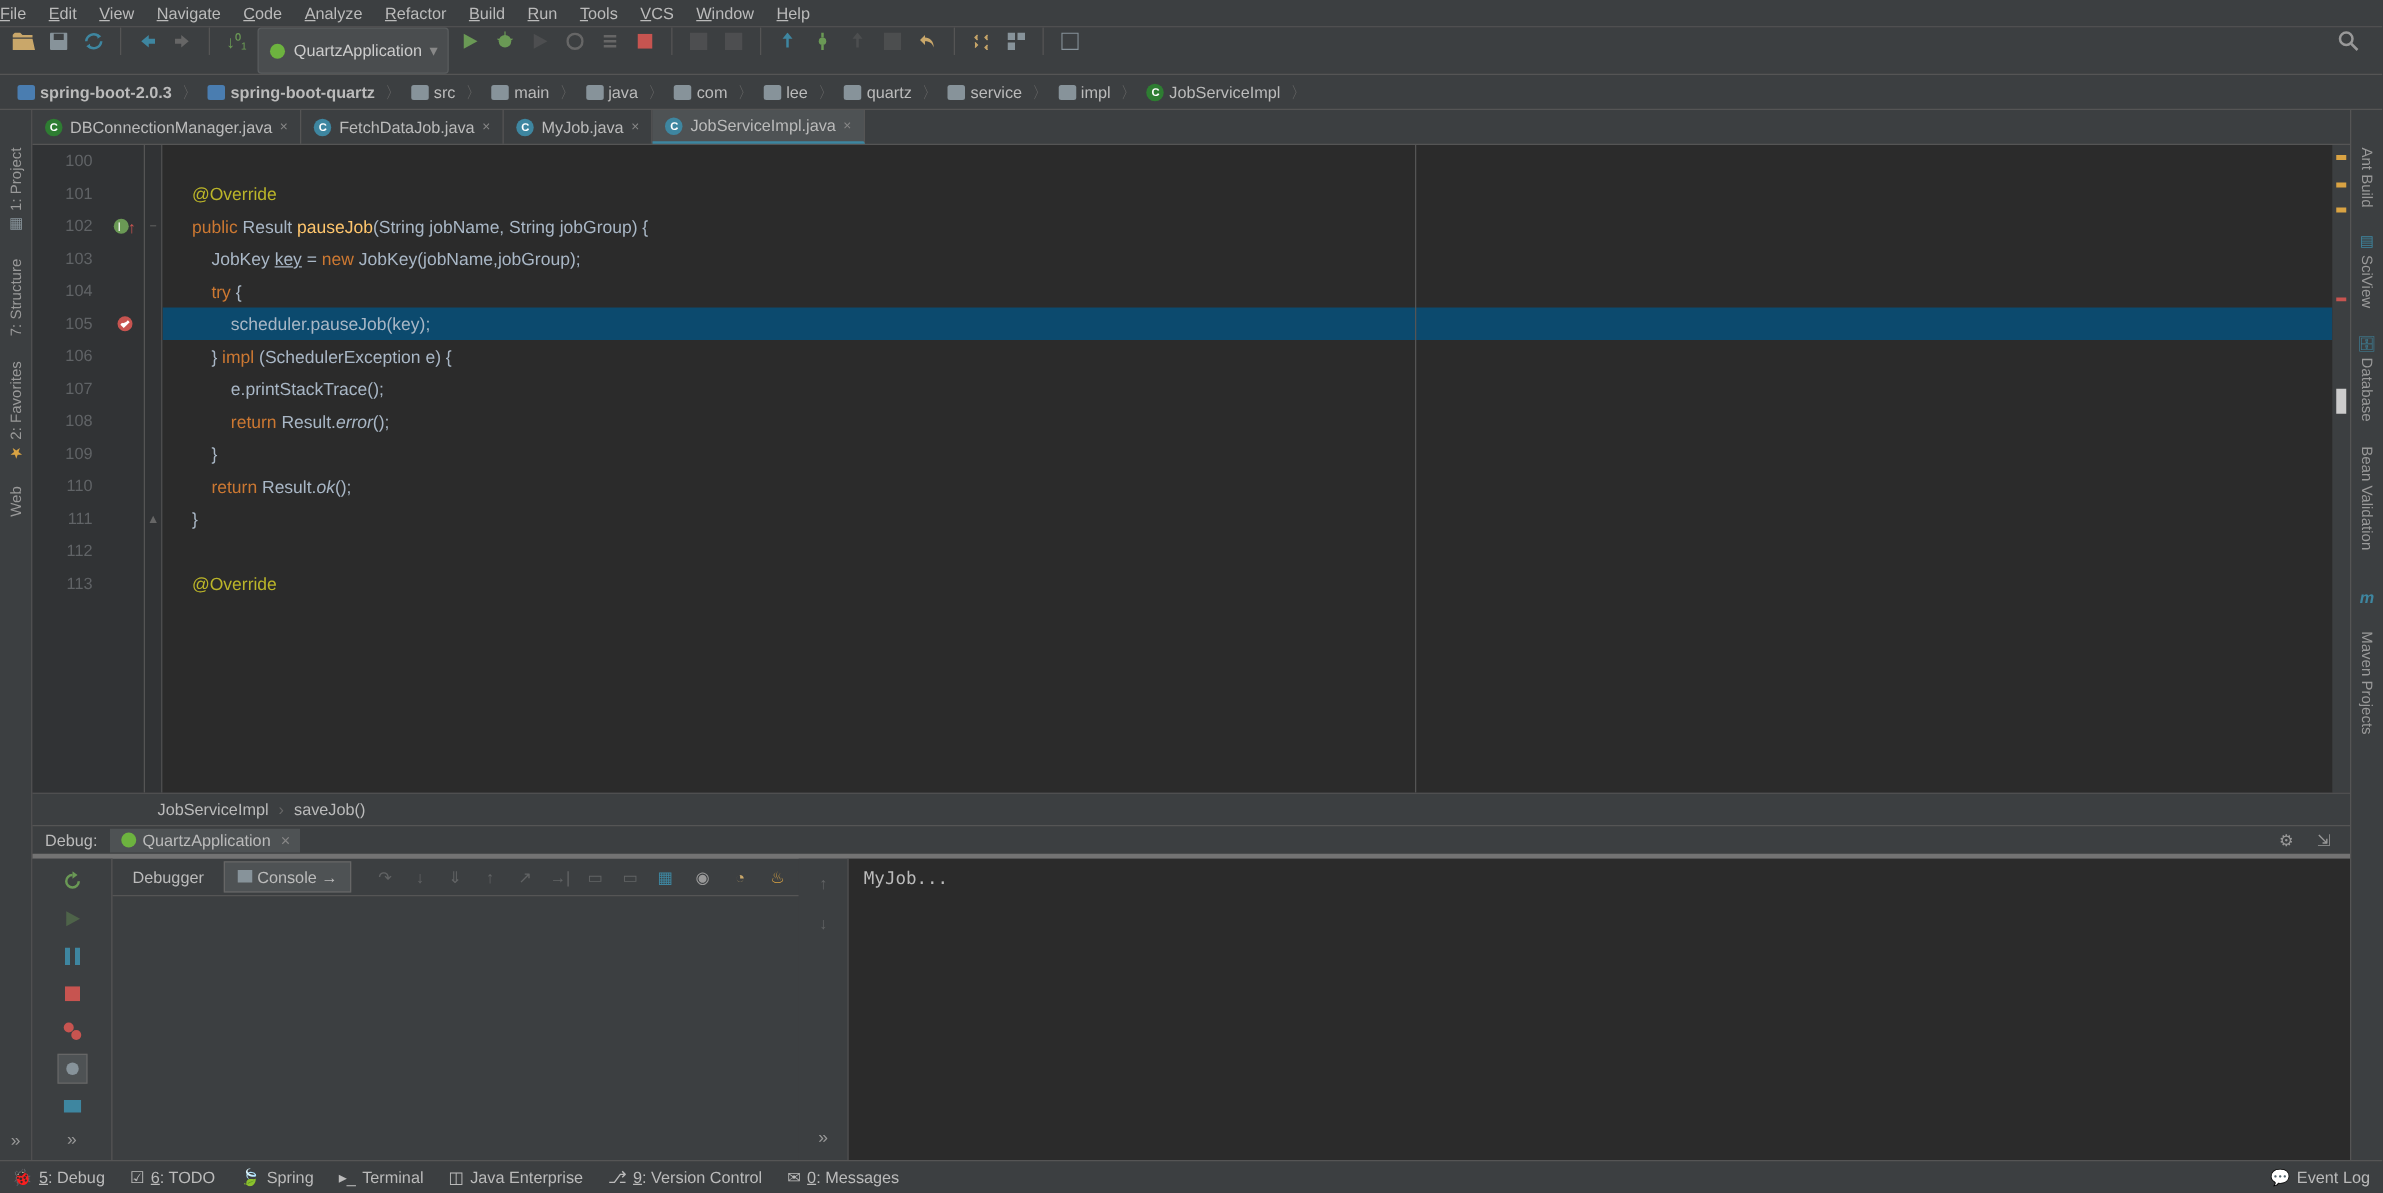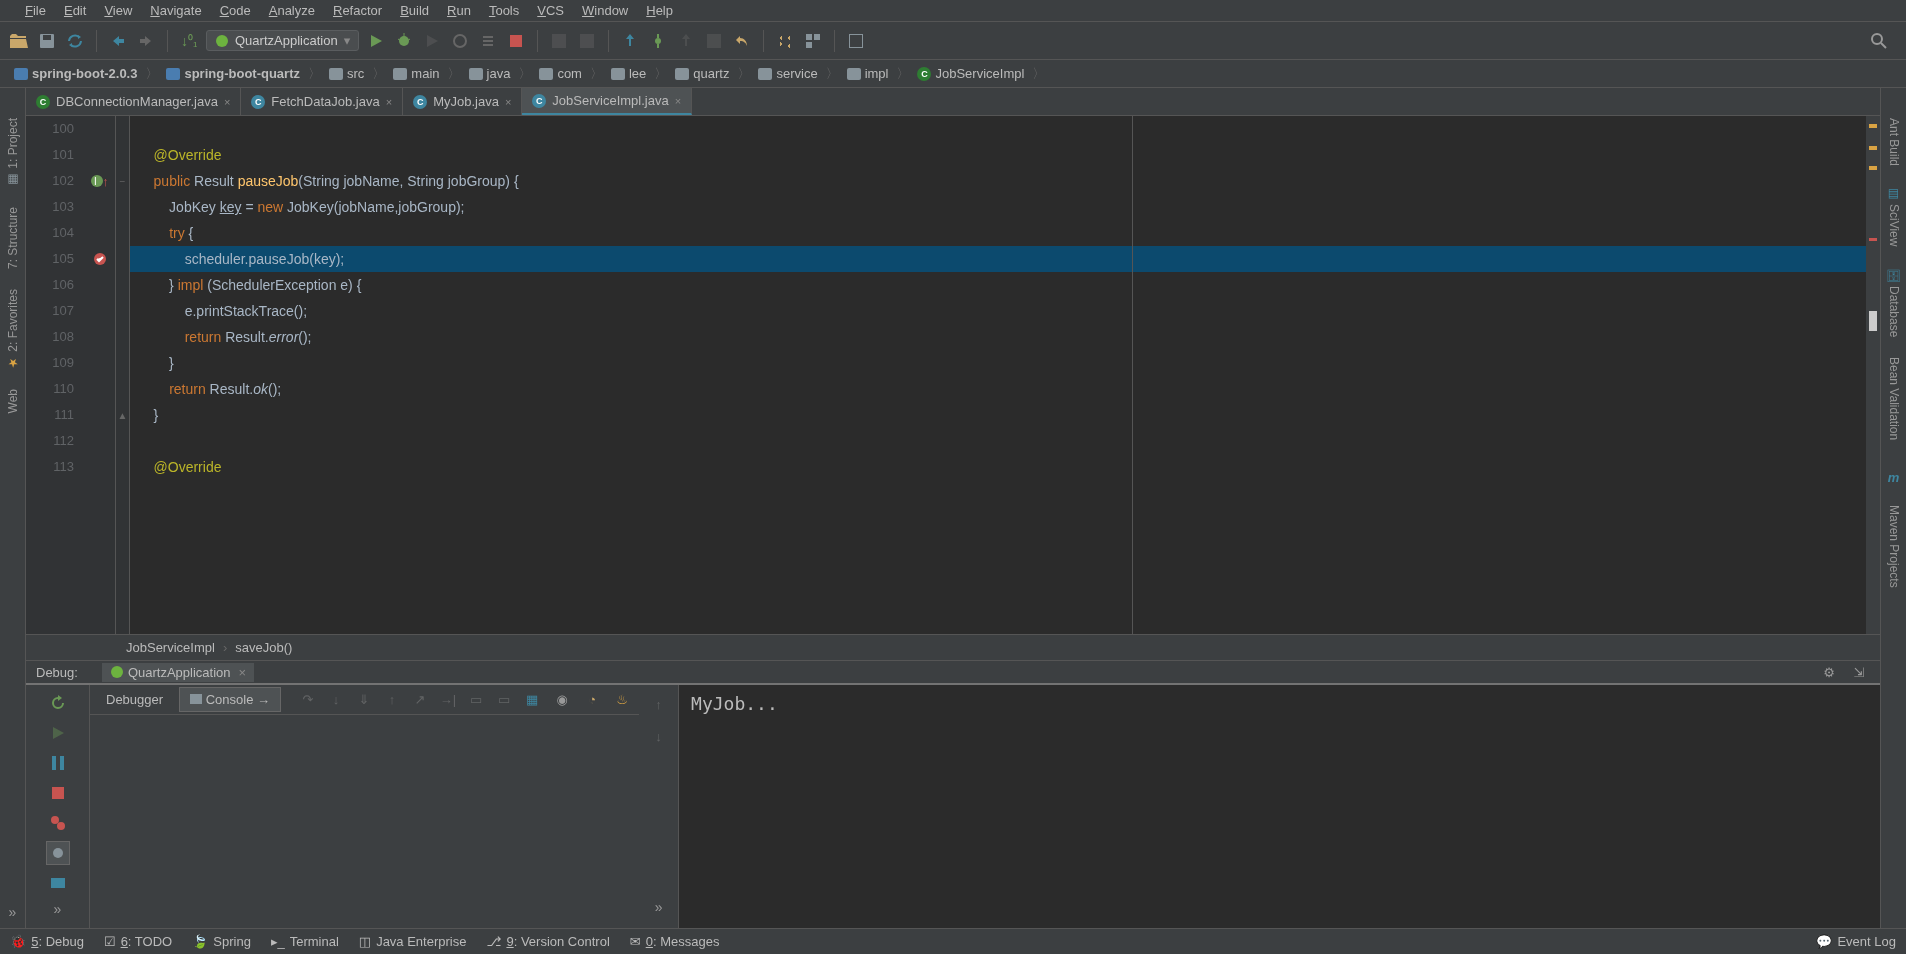--- a/index.html
+++ b/index.html
@@ -1,25 +1,25 @@
 <!DOCTYPE html>
 <html><head>
 <meta charset="utf-8">
 <style>
 * { margin: 0; padding: 0; box-sizing: border-box; font-family: "Segoe UI", Arial, sans-serif; }
 body { background: #3c3f41; color: #bbb; font-size: 13px; overflow: hidden; }
 .ide { display: flex; flex-direction: column; height: 954px; width: 1906px; }
 
 
-.menubar { display: flex; gap: 18px; padding: 0 25px; height: 22px; align-items: center; background: #3c3f41; border-bottom: 1px solid #555; }
+.menubar { display: flex; gap: 18px; padding: 0 0; height: 22px; align-items: center; background: #3c3f41; border-bottom: 1px solid #555; }
 .menubar span { color: #bbb; cursor: pointer; }
 .menubar span u { text-decoration: underline; }
 
 
-.toolbar { display: flex; align-items: center; height: 38px; padding: 0 8px; background: #3c3f41; border-bottom: 1px solid #555; gap: 6px; }
+.toolbar { display: flex; height: 38px; padding: 0 8px; background: #3c3f41; border-bottom: 1px solid #555; gap: 6px; }
 .toolbar .sep { width: 1px; height: 22px; background: #555; margin: 0 4px; }
 .tool-icon { width: 22px; height: 22px; display: flex; align-items: center; justify-content: center; color: #999; cursor: pointer; }
 .run-config { display: flex; align-items: center; gap: 6px; background: #4a4d4f; border: 1px solid #5a5d5f; padding: 2px 8px; border-radius: 3px; color: #ccc; }
 .search-icon-right { margin-left: auto; margin-right: 8px; }
 
 
 .breadcrumb { display: flex; align-items: center; height: 28px; padding: 0 8px; background: #3c3f41; border-bottom: 1px solid #555; gap: 2px; }
 .crumb { display: flex; align-items: center; gap: 4px; padding: 2px 6px; color: #bbb; cursor: pointer; }
 .crumb.bold { font-weight: bold; }
 .crumb-sep { color: #666; }
@@ -62,37 +62,37 @@
 .marker { width: 8px; height: 4px; background: #d9a343; position: absolute; left: 3px; }
 .marker.white { background: #ccc; height: 20px; }
 
 .split-col { position:absolute; left: 1106px; top:0; bottom:0; width:1px; background: #555; }
 
 
 .editor-crumb { height: 26px; background: #3c3f41; border-top: 1px solid #555; display: flex; align-items: center; padding-left: 100px; gap: 8px; color: #bbb; font-size: 13px; }
 
 
 .debug-panel { height: 268px; border-top: 1px solid #555; display: flex; flex-direction: column; }
-.debug-head { height: 30px; display: flex; align-items: center; padding: 0 10px; gap: 24px; border-bottom: 2px solid #737373; }
+.debug-head { height: 30px; display: flex; align-items: center; padding: 0 10px; gap: 10px; border-bottom: 4px solid #737373; }
 .debug-head .title { color: #bbb; }
 .debug-head .app-badge { display: flex; align-items: center; gap: 4px; background: #4e5254; padding: 2px 8px; }
 .debug-head .right-tools { margin-left: auto; display: flex; gap: 8px; }
 .debug-body { flex: 1; display: flex; }
 .debug-left { width: 64px; background: #3c3f41; border-right: 1px solid #555; display: flex; flex-direction: column; align-items: center; padding: 6px 0; gap: 6px; }
 .debug-left .dbtn { width: 24px; height: 24px; display: flex; align-items: center; justify-content: center; color: #999; cursor: pointer; }
 .debug-left .dbtn.selected { background: #4e5254; border: 1px solid #666; }
 .debug-main { flex: 1; display: flex; flex-direction: row; }
 .debug-tabs { height: 30px; display: flex; align-items: center; border-bottom: 1px solid #555; padding: 0 6px; gap: 6px; }
 .dtab { padding: 4px 10px; color: #bbb; cursor: pointer; }
 .dtab.active { background: #4e5254; border: 1px solid #666; }
 .step-icons { display: flex; gap: 6px; margin-left: 10px; }
 .debug-right-icons { margin-left: auto; display: flex; gap: 8px; }
 .console-area { flex: 1; display: flex; }
 .console-left { width: 40px; background: #3c3f41; border-right: 1px solid #555; display: flex; flex-direction: column; align-items: center; padding: 8px 0; gap: 10px; }
-.console-out { flex: 1; background: #2b2b2b; padding: 8px 12px; font-family: "Consolas", monospace; font-size: 18px; color: #bbb; }
+.console-out { flex: 1; background: #2b2b2b; padding: 8px 12px; font-family: "Consolas", monospace; font-size: 14px; color: #bbb; }
 
 
 .statusbar { height: 26px; background: #3c3f41; border-top: 1px solid #555; display: flex; align-items: center; padding: 0 10px; gap: 20px; }
 .statusbar .sitem { display: flex; align-items: center; gap: 5px; color: #bbb; cursor: pointer; }
 .statusbar .right { margin-left: auto; }
 .sitem u { text-decoration: underline; }
 
 .more { color: #999; font-size: 14px; margin-top: auto; margin-bottom: 8px; cursor: pointer; }
 </style>
 </head>

